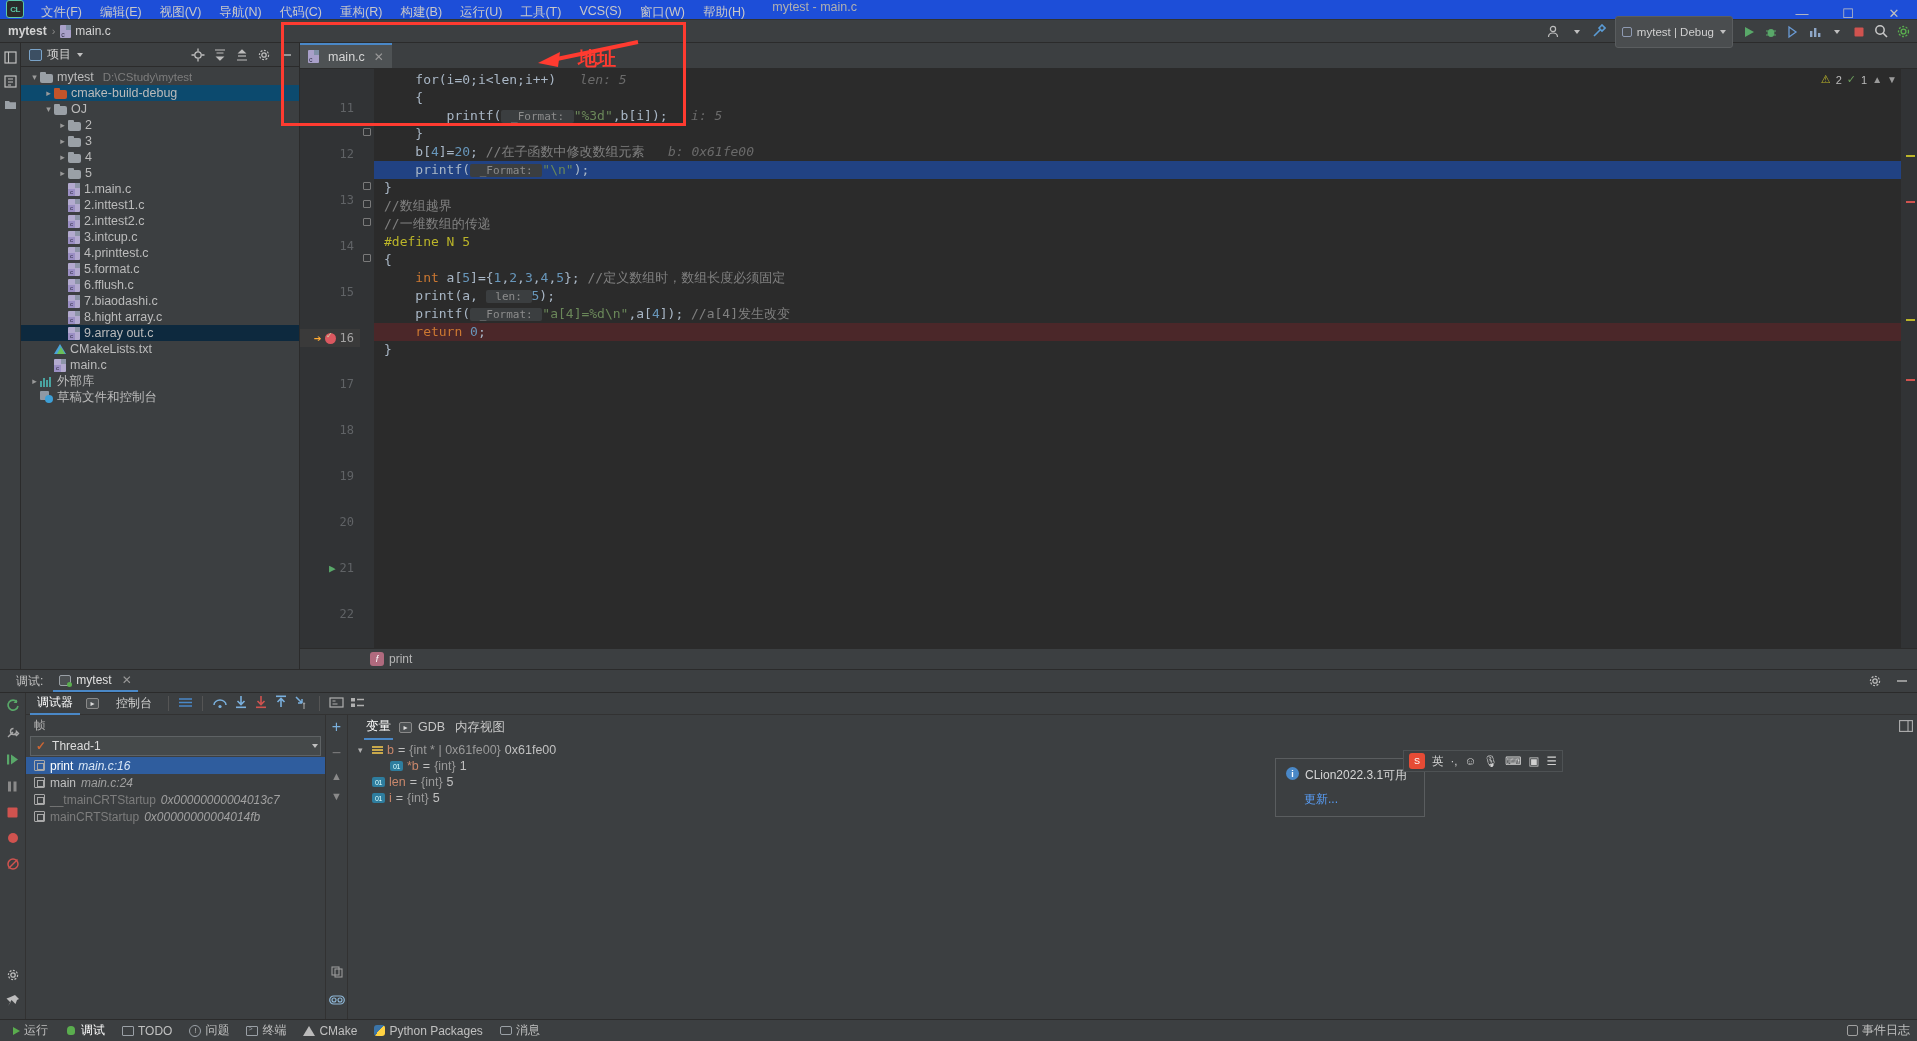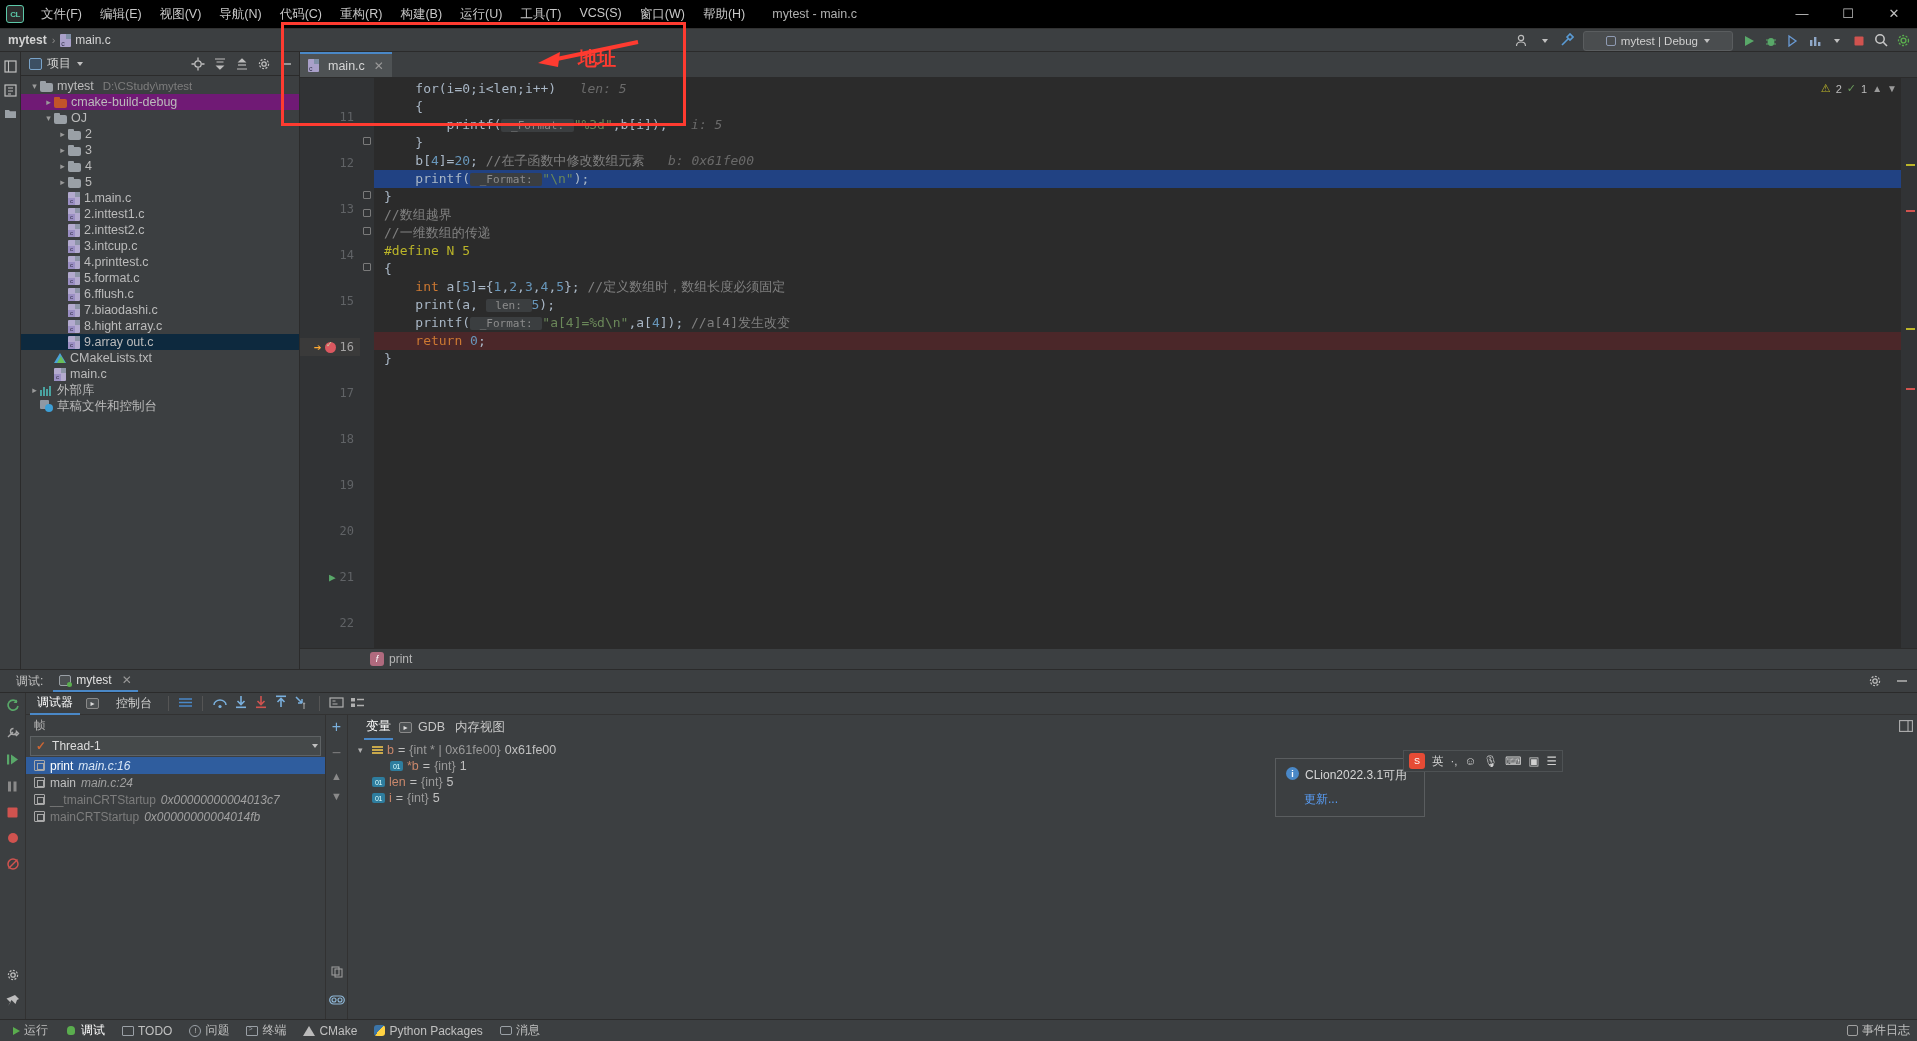--- a/index.html
+++ b/index.html
@@ -8,21 +8,21 @@
     background:#3c3f41;
     font-family:"Liberation Sans", sans-serif;
     font-size:12px;
     color:#bbbbbb;
     overflow:hidden;
   }
   .app { position:relative; width:1917px; height:1041px; display:flex; flex-direction:column; }
 
   
   .titlebar {
-    height:29px; background:#000000; display:flex; align-items:center;
+    height:20px; background:#1d4ed8; display:flex; align-items:flex-start;
     border-bottom:1px solid #323232; position:relative;
   }
   .cl-logo {
     width:18px; height:18px; margin:0 8px 0 6px; border:1.5px solid #5cc8a8;
     border-radius:3px; background:#2b2b2b; color:#5cc8a8; font-size:8px;
     display:flex; align-items:center; justify-content:center; font-weight:bold;
     letter-spacing:-0.5px;
   }
   .menu-item {
     padding:4px 9px; font-size:12.5px; color:#c8c8c8; cursor:default; white-space:nowrap;
@@ -49,22 +49,22 @@
   .cfile-ico:after{ content:"c"; position:absolute; left:1px; bottom:0px; font-size:7px;
     color:#31304a; line-height:7px; }
   .cfile-ico:before{ content:""; position:absolute; right:0; top:0; width:5px; height:5px;
     background:#7f8fa6; }
 
   
   .nav-right { position:absolute; right:4px; top:0; height:23px; display:flex; align-items:center; gap:2px; }
   .tb-btn { width:20px; height:20px; display:flex; align-items:center; justify-content:center;
     border-radius:3px; color:#c0c0c0; }
   .runcfg {
-    display:flex; align-items:center; height:20px; background:#4a4d4f; border:1px solid #5a5d5f;
-    border-radius:3px; padding:0 22px; font-size:11.5px; color:#d0d0d0; margin:0 4px;
+    display:flex; align-items:center; height:32px; background:#4a4d4f; border:1px solid #5a5d5f;
+    border-radius:3px; padding:0 6px; font-size:11.5px; color:#d0d0d0; margin:0 4px;
   }
   .runcfg .sq { width:10px;height:10px;border:1.5px solid #8f9bb3;border-radius:2px;margin-right:5px;}
   .caret-dn { width:0;height:0;border-left:3.5px solid transparent;border-right:3.5px solid transparent;
     border-top:4px solid #c0c0c0; margin-left:6px;}
 
   
   .body { flex:1; display:flex; min-height:0; }
 
   
   .lstrip { width:21px; background:#3c3f41; border-right:1px solid #2b2b2b;
@@ -78,21 +78,21 @@
   .panel-head { height:24px; display:flex; align-items:center; padding:0 4px 0 8px;
     border-bottom:1px solid #2b2b2b; }
   .panel-head .ptitle { font-size:12px; color:#d0d0d0; margin-left:5px; }
   .ph-ico { width:13px;height:12px;border:1.4px solid #7aa3c8; background:#3c4f63; border-radius:2px;}
   .ph-actions { margin-left:auto; display:flex; gap:3px; align-items:center; }
   .ph-act { width:19px;height:19px;display:flex;align-items:center;justify-content:center;color:#b8b8b8;}
 
   .tree { flex:1; overflow:hidden; padding-top:2px; font-size:12.5px; }
   .trow { height:16px; display:flex; align-items:center; white-space:nowrap; padding-right:4px; }
   .trow.sel { background:#0d293e; }
-  .trow.hl  { background:#701a75;align-items:center; }
+  .trow.hl  { background:#0c4a6e;align-items:center; }
   .arr { width:11px; text-align:center; color:#9a9a9a; font-size:9px; flex:0 0 11px; }
   .arr.open:before{ content:"\25BE"; }
   .arr.closed:before{ content:"\25B8"; }
   .folder { width:13px;height:11px;margin-right:4px; position:relative; flex:0 0 13px;}
   .folder i { position:absolute; left:0; top:2px; width:13px;height:9px; background:#9aa0a6; border-radius:1px 2px 2px 2px;}
   .folder i:before{content:"";position:absolute;left:0;top:-2px;width:6px;height:3px;background:#9aa0a6;border-radius:1px 1px 0 0;}
   .folder.orange i, .folder.orange i:before { background:#c2542a; }
   .fname { color:#bbbbbb; }
   .fpath { color:#7d7d7d; margin-left:9px; font-size:11.5px; }
   .cico { width:12px;height:13px;margin-right:4px;flex:0 0 12px;position:relative;}

